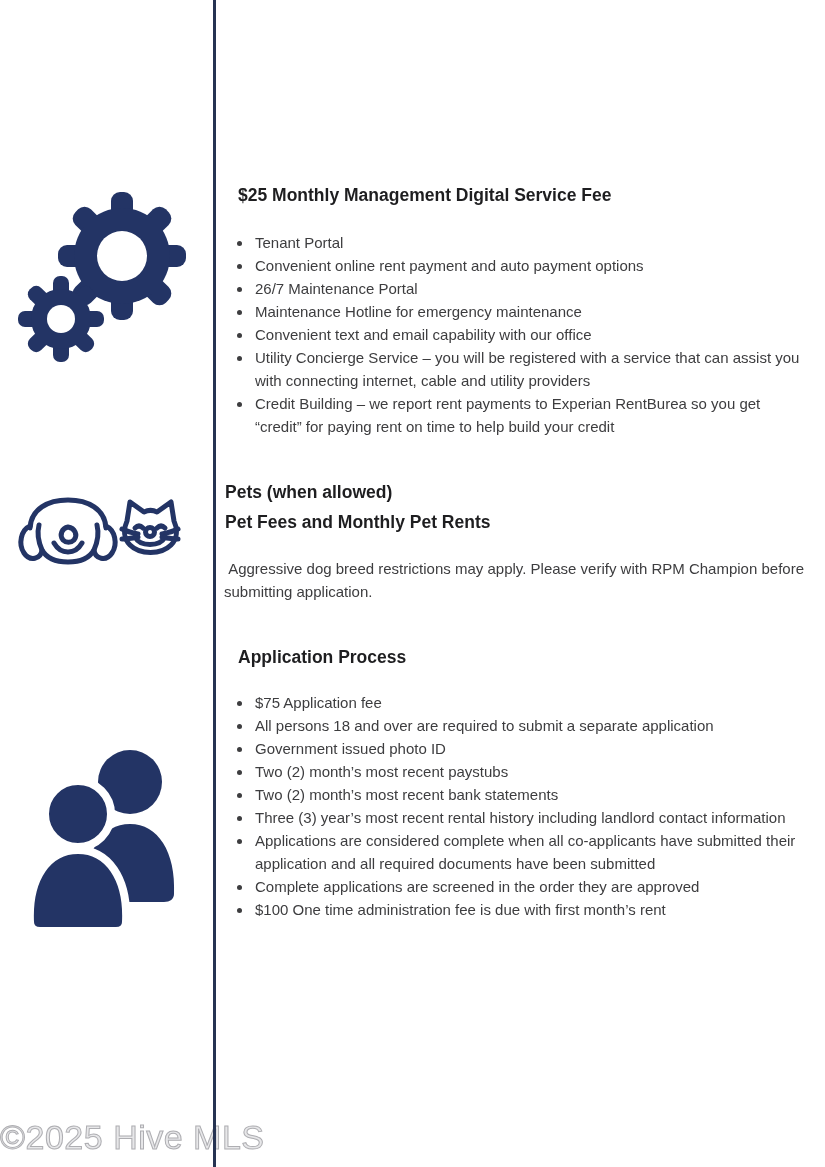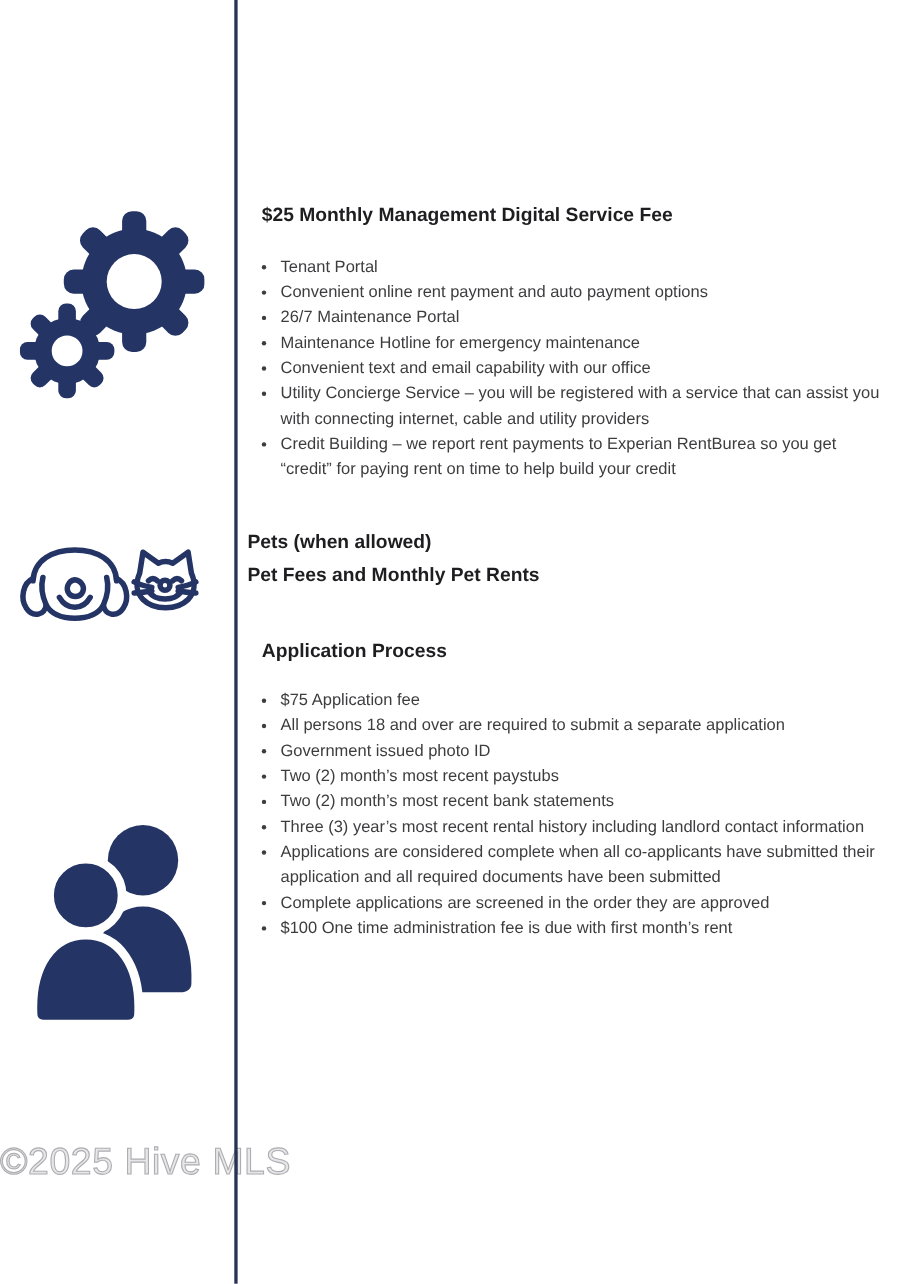--- a/index.html
+++ b/index.html
@@ -31,21 +31,21 @@
     font-size:15px;line-height:23px;color:#3d3d3f;
   }
   ul li{padding-left:2px;}
   .fee-list{margin-top:24px;}
   .pets-list{margin-top:1px;}
   .app-list{margin-top:22px;}
   .pets-intro{
     margin:20px 0 0 1px;font-size:15px;line-height:23px;white-space:pre-wrap;
   }
   .watermark{
-    position:absolute;left:0;top:1037px;z-index:1;
+    position:absolute;left:0;top:1118px;z-index:1;
     font-size:34px;letter-spacing:0.5px;
     color:#e7e7e9;-webkit-text-stroke:1px #aeaeb2;
   }
 </style>
 </head>
 <body>
 
 <div class="icon-rail">
 
   <div class="icon-block icon-gears">
@@ -125,20 +125,21 @@
       <li>Tenant Portal</li>
       <li>Convenient online rent payment and auto payment options</li>
       <li>26/7 Maintenance Portal</li>
       <li>Maintenance Hotline for emergency maintenance</li>
       <li>Convenient text and email capability with our office</li>
       <li>Utility Concierge Service – you will be registered with a service that can assist you with connecting internet, cable and utility providers</li>
       <li>Credit Building – we report rent payments to Experian RentBurea so you get “credit” for paying rent on time to help build your credit</li>
     </ul>
 
   <h2 class="pets-heading"><span>Pets (when allowed)</span><br><span>Pet Fees and Monthly Pet Rents</span></h2>
+  <p class="pets-intro"> Aggressive dog breed restrictions may apply. Please verify with RPM Champion before submitting application.</p>
 
   <h2 class="app-heading">Application Process</h2>
   <ul class="app-list">
       <li>$75 Application fee</li>
       <li>All persons 18 and over are required to submit a separate application</li>
       <li>Government issued photo ID</li>
       <li>Two (2) month’s most recent paystubs</li>
       <li>Two (2) month’s most recent bank statements</li>
       <li>Three (3) year’s most recent rental history including landlord contact information</li>
       <li>Applications are considered complete when all co-applicants have submitted their application and all required documents have been submitted</li>

